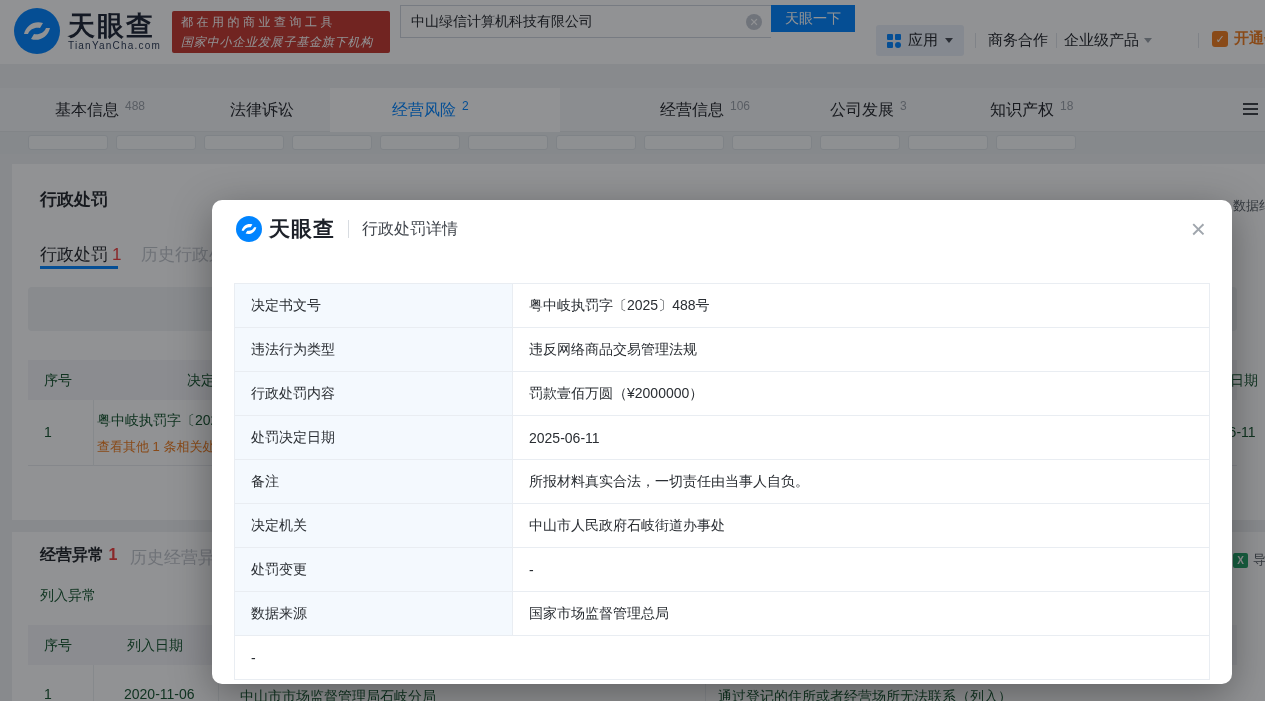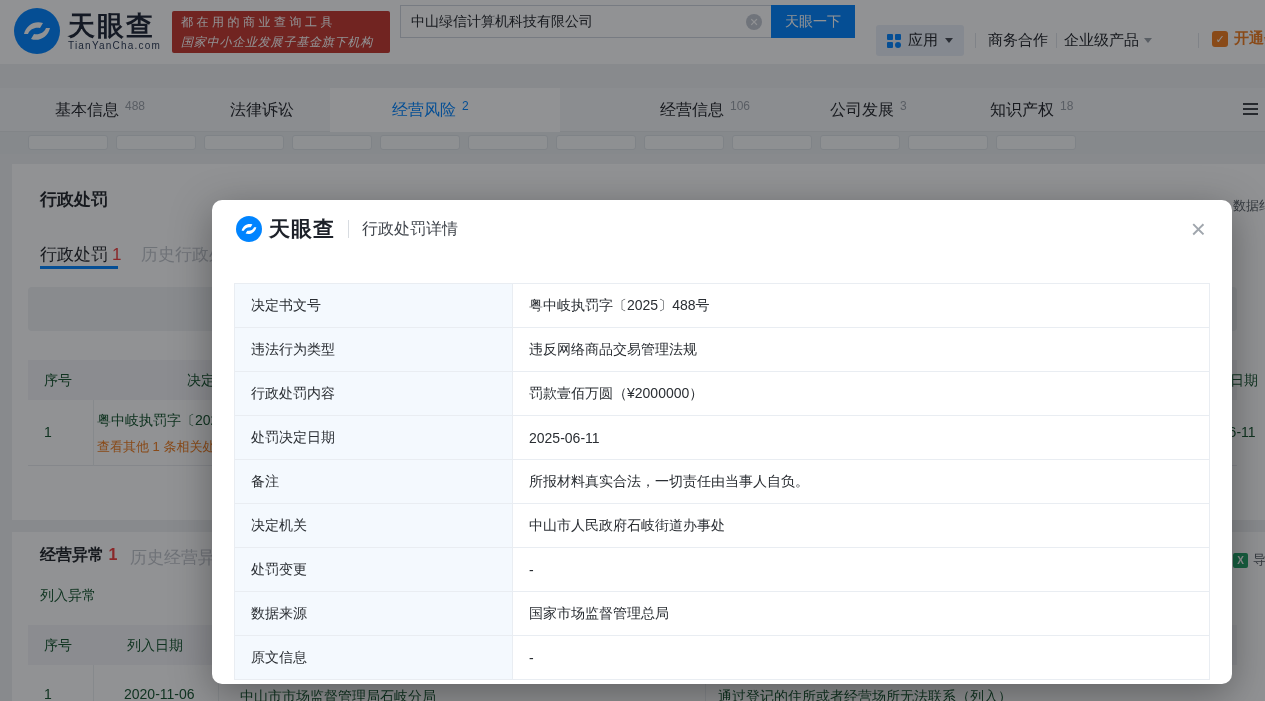--- a/index.html
+++ b/index.html
@@ -17,21 +17,21 @@
   .badge .l2 { font-size:12px; letter-spacing:0.8px; white-space:nowrap;font-style:italic; }
 
   .search { position:absolute; left:400px; top:5px; }
   .search-tabs { display:flex; font-size:13px; }
   .search-tab { padding:4px 12px 5px; color:#333; cursor:pointer; }
   .search-tab.active { background:#0084ff; color:#fff; border-radius:2px 2px 0 0; }
   .search-box { display:flex; }
   .input-wrap { position:relative; }
   .search-input { width:371px; height:33px; border:1px solid #cfd6df; border-right:none; padding:0 32px 0 10px; font-size:14px; color:#23262b; outline:none; font-family:inherit; }
   .clear-icon { position:absolute; right:9px; top:9px; width:16px; height:16px; border-radius:50%; background:#c3c9d2; color:#fff; font-size:11px; line-height:16px; text-align:center; cursor:pointer; }
-  .search-btn { width:84px; height:33px; background:#0084ff; color:#fff; border:none; font-size:14px; cursor:pointer; font-family:inherit; }
+  .search-btn { width:84px; height:27px; background:#0084ff; color:#fff; border:none; font-size:14px; cursor:pointer; font-family:inherit; }
 
   .apps-btn { position:absolute; left:876px; top:25px; height:31px; background:#e9eff8; border-radius:3px; display:flex; align-items:center; gap:7px; padding:0 11px; font-size:15px; cursor:pointer; }
   .hdivider { position:absolute; width:1px; height:15px; background:#e1e4e9; top:33px; }
   .menu-link { position:absolute; top:31px; font-size:15px; color:#23262b; cursor:pointer; white-space:nowrap; display:flex; align-items:center; gap:5px; }
   .caret { width:0; height:0; border-left:4px solid transparent; border-right:4px solid transparent; border-top:5px solid #454a52; }
   .caret.grey { border-top-color:#9aa0a8; }
   .vip { position:absolute; left:1212px; top:29px; display:flex; align-items:center; gap:6px; color:#f07c1e; font-weight:bold; font-size:15px; white-space:nowrap; cursor:pointer; }
   .vip-icon { width:16px; height:16px; background:#f07c1e; border-radius:3px; color:#fff; font-size:11px; line-height:16px; text-align:center; font-weight:bold; }
 
   
@@ -266,17 +266,16 @@
     </div>
     <div class="m-row">
       <div class="m-label">处罚变更</div>
       <div class="m-value">-</div>
     </div>
     <div class="m-row">
       <div class="m-label">数据来源</div>
       <div class="m-value">国家市场监督管理总局</div>
     </div>
     <div class="m-row">
-      <div class="m-label">原文信息</div>
       <div class="m-value">-</div>
     </div>
   </div>
 </div>
 
 </body></html>

